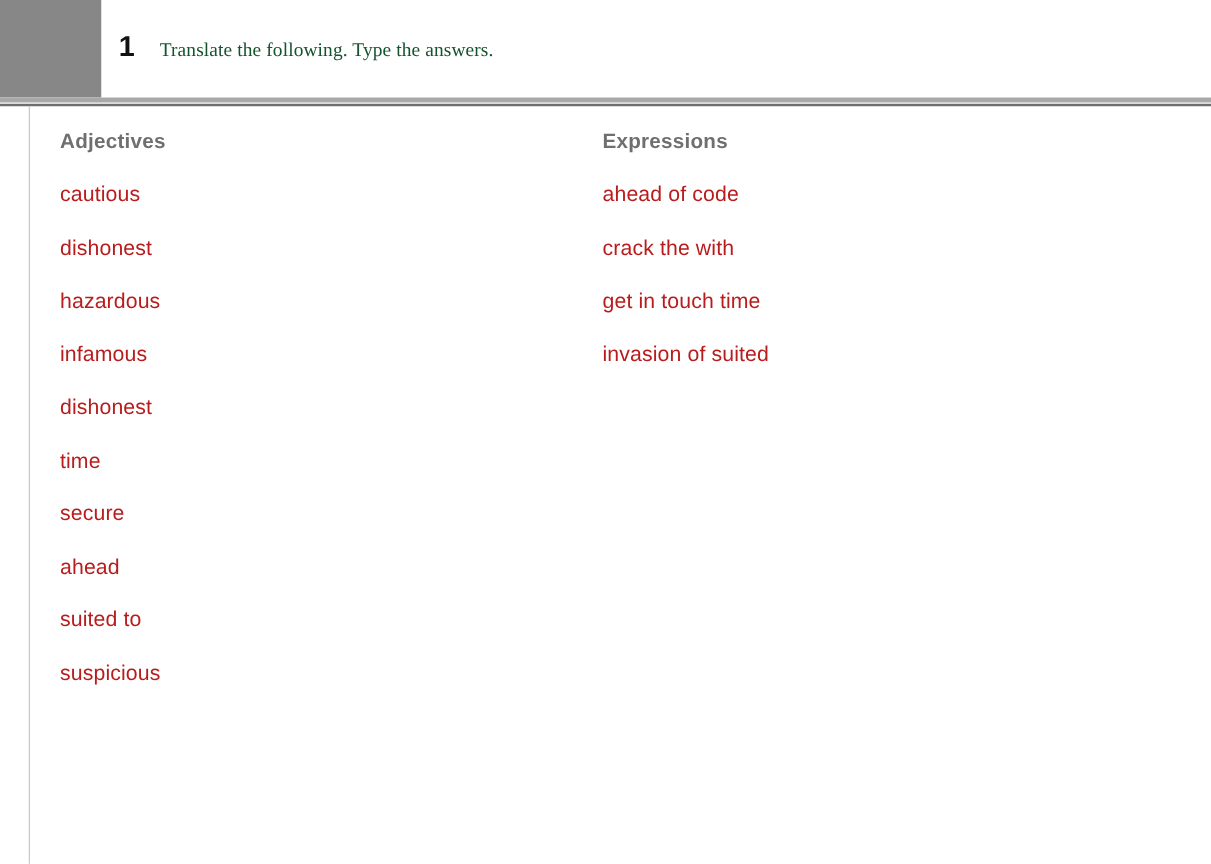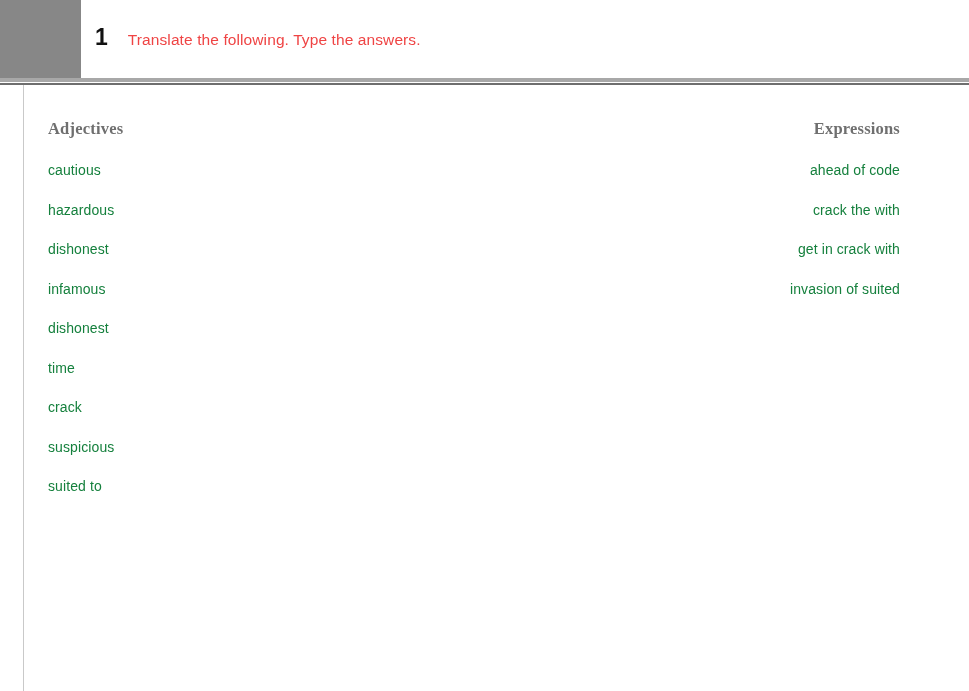--- a/index.html
+++ b/index.html
@@ -40,23 +40,24 @@
   .exercise-number {
     font-size: 23px;
     font-weight: bold;
     color: #111111;
     letter-spacing: 0px;
     margin-right: 20px;
     line-height: 1;
   }
   .exercise-instruction {
     font-size: 15.5px;
-    color: #ef4444;
+    color: #14532d;
     line-height: 1;
     letter-spacing: 0.1px;
+    font-family: Liberation Serif, serif;
   }
 
   
   .rule-top {
     position: absolute;
     left: 0;
     top: 78px;
     width: 969px;
     height: 4px;
     background: #a8a8a8;
@@ -84,40 +85,39 @@
     top: 0;
     width: 1px;
     height: 606px;
     background: #c9c9c9;
   }
   .column {
     position: absolute;
     top: 0;
   }
   .column-adjectives { left: 48px; width: 390px; }
-  .column-expressions { left: 460px; width: 440px; text-align: right; }
+  .column-expressions { left: 482px; width: 440px; }
 
   .column-heading {
     font-size: 16.5px;
     font-weight: bold;
     color: #6f6f6f;
     margin: 0;
-    padding-top: 36px;
+    padding-top: 20px;
     line-height: 1;
     letter-spacing: 0.2px;
-    font-family: Liberation Serif, serif;
   }
   .word-list {
     list-style: none;
     margin: 0;
     padding: 0;
   }
   .word-item {
-    font-size: 14px;
-    color: #15803d;
+    font-size: 17px;
+    color: #b91c1c;
     line-height: 1;
     padding-top: 25.5px;
     letter-spacing: 0.1px;
     white-space: nowrap;
   }
 </style>
 </head>
 <body>
 
 <div class="header">
@@ -131,33 +131,34 @@
 <div class="rule-top"></div>
 <div class="rule-bottom"></div>
 
 <div class="content">
   <div class="left-border"></div>
 
   <div class="column column-adjectives">
     <div class="column-heading">Adjectives</div>
     <ul class="word-list">
       <li class="word-item">cautious</li>
+      <li class="word-item">dishonest</li>
       <li class="word-item">hazardous</li>
-      <li class="word-item">dishonest</li>
       <li class="word-item">infamous</li>
       <li class="word-item">dishonest</li>
       <li class="word-item">time</li>
-      <li class="word-item">crack</li>
+      <li class="word-item">secure</li>
+      <li class="word-item">ahead</li>
+      <li class="word-item">suited to</li>
       <li class="word-item">suspicious</li>
-      <li class="word-item">suited to</li>
     </ul>
   </div>
 
   <div class="column column-expressions">
     <div class="column-heading">Expressions</div>
     <ul class="word-list">
       <li class="word-item">ahead of code</li>
       <li class="word-item">crack the with</li>
-      <li class="word-item">get in crack with</li>
+      <li class="word-item">get in touch time</li>
       <li class="word-item">invasion of suited</li>
     </ul>
   </div>
 </div>
 
 </body></html>

